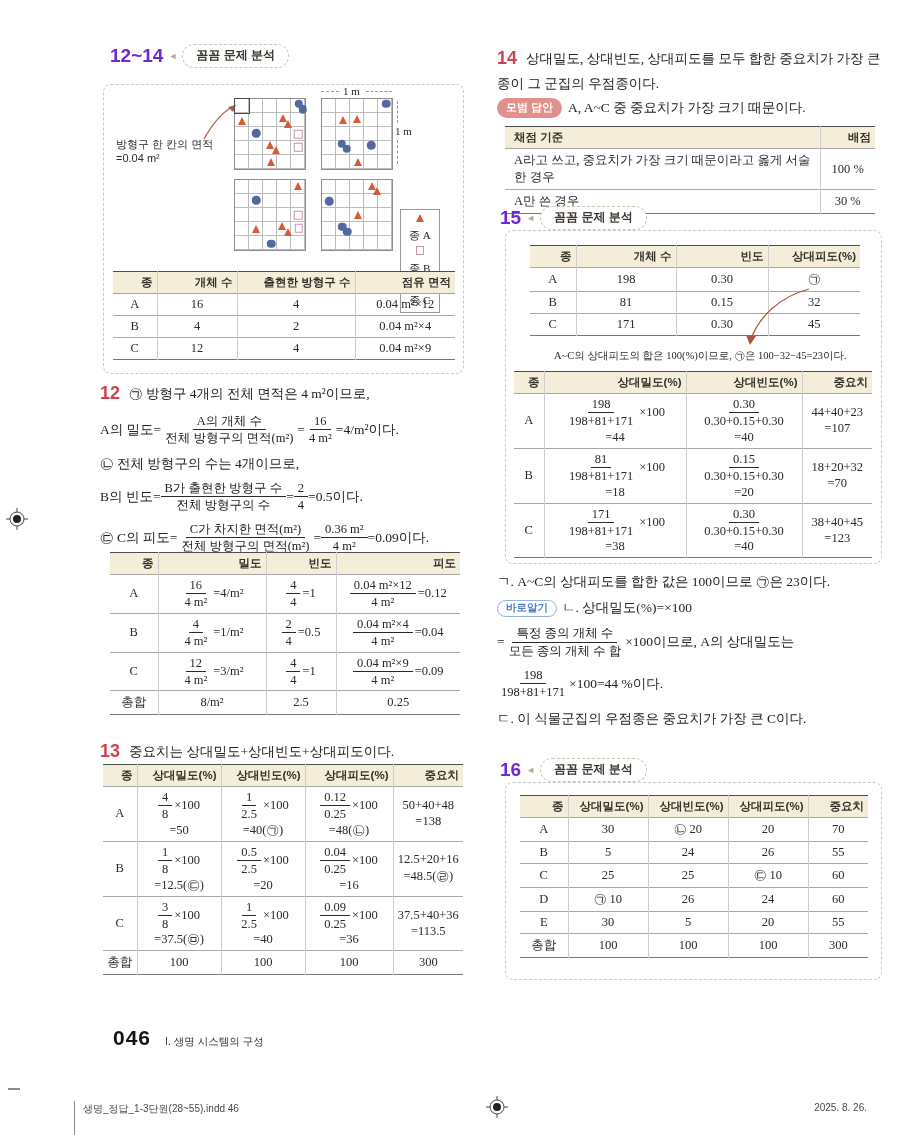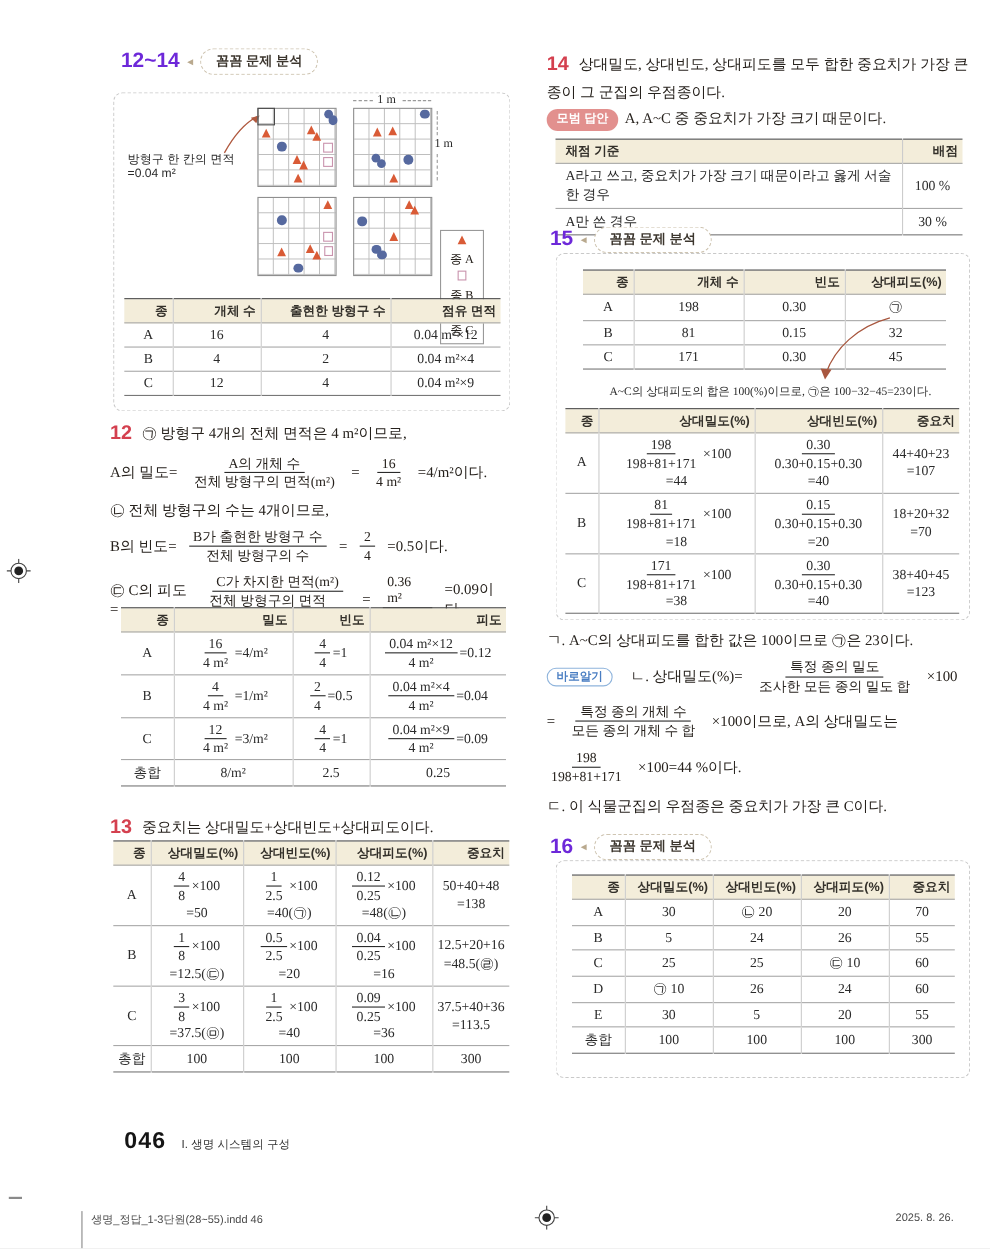--- a/index.html
+++ b/index.html
@@ -31,21 +31,21 @@
   .tbl tr.total td{font-size:12.5px;}
   .tbl.first-left th:first-child,.tbl.first-left td:first-child{text-align:left;padding-left:9px;}
 
   
   .fline{display:inline-flex;align-items:center;gap:2px;justify-content:center;}
   .frac{display:inline-flex;flex-direction:column;align-items:center;vertical-align:middle;}
   .frac .num{padding:0 4px 1px;border-bottom:1px solid #2a2a2a;line-height:1.15;}
   .frac .den{padding:1px 4px 0;line-height:1.15;}
   .fcell{display:flex;flex-direction:column;align-items:center;gap:1px;}
   .fcell .fbelow{line-height:1.2;}
-  .seg-row{display:flex;align-items:center;gap:11px;font-size:13.5px;flex-wrap:nowrap;}
+  .seg-row{display:flex;align-items:center;gap:0;font-size:13.5px;flex-wrap:nowrap;}
   .seg-row .frac{font-size:12.5px;}
   .mline{font-size:13.5px;line-height:1.5;}
 
   
   .quadrat{position:absolute;width:70px;height:70px;border:1px solid #8f8f8f;
            background-image:linear-gradient(#bdbdbd 1px,transparent 1px),
                             linear-gradient(90deg,#bdbdbd 1px,transparent 1px);
            background-size:14px 14px;background-position:-1px -1px;}
   .mk{position:absolute;transform:translate(-50%,-50%);}
   .mk-A{width:0;height:0;border-left:4.5px solid transparent;border-right:4.5px solid transparent;
@@ -770,28 +770,20 @@
             </td>
           </tr>
         </tbody>
       </table>
   </div>
   <div class="abs" style="left:497px;top:572px;width:392px;">
     <div class="mline">ㄱ. A~C의 상대피도를 합한 값은 100이므로 ㉠은 23이다.</div>
     <div class="seg-row" style="margin-top:7px;">
         <span class="know-badge">바로알기</span>
         <span>ㄴ. 상대밀도(%)=</span>
-        <div class="fcell">
-          <div class="fline">
-            <span class="frac">
-              <span class="num">특정 종의 밀도</span>
-              <span class="den">조사한 모든 종의 밀도 합</span>
-            </span>
-          </div>
-        </div>
         <span>×100</span>
       </div>
     <div class="seg-row" style="margin-top:9px;">
         <span>=</span>
         <div class="fcell">
           <div class="fline">
             <span class="frac">
               <span class="num">특정 종의 개체 수</span>
               <span class="den">모든 종의 개체 수 합</span>
             </span>

